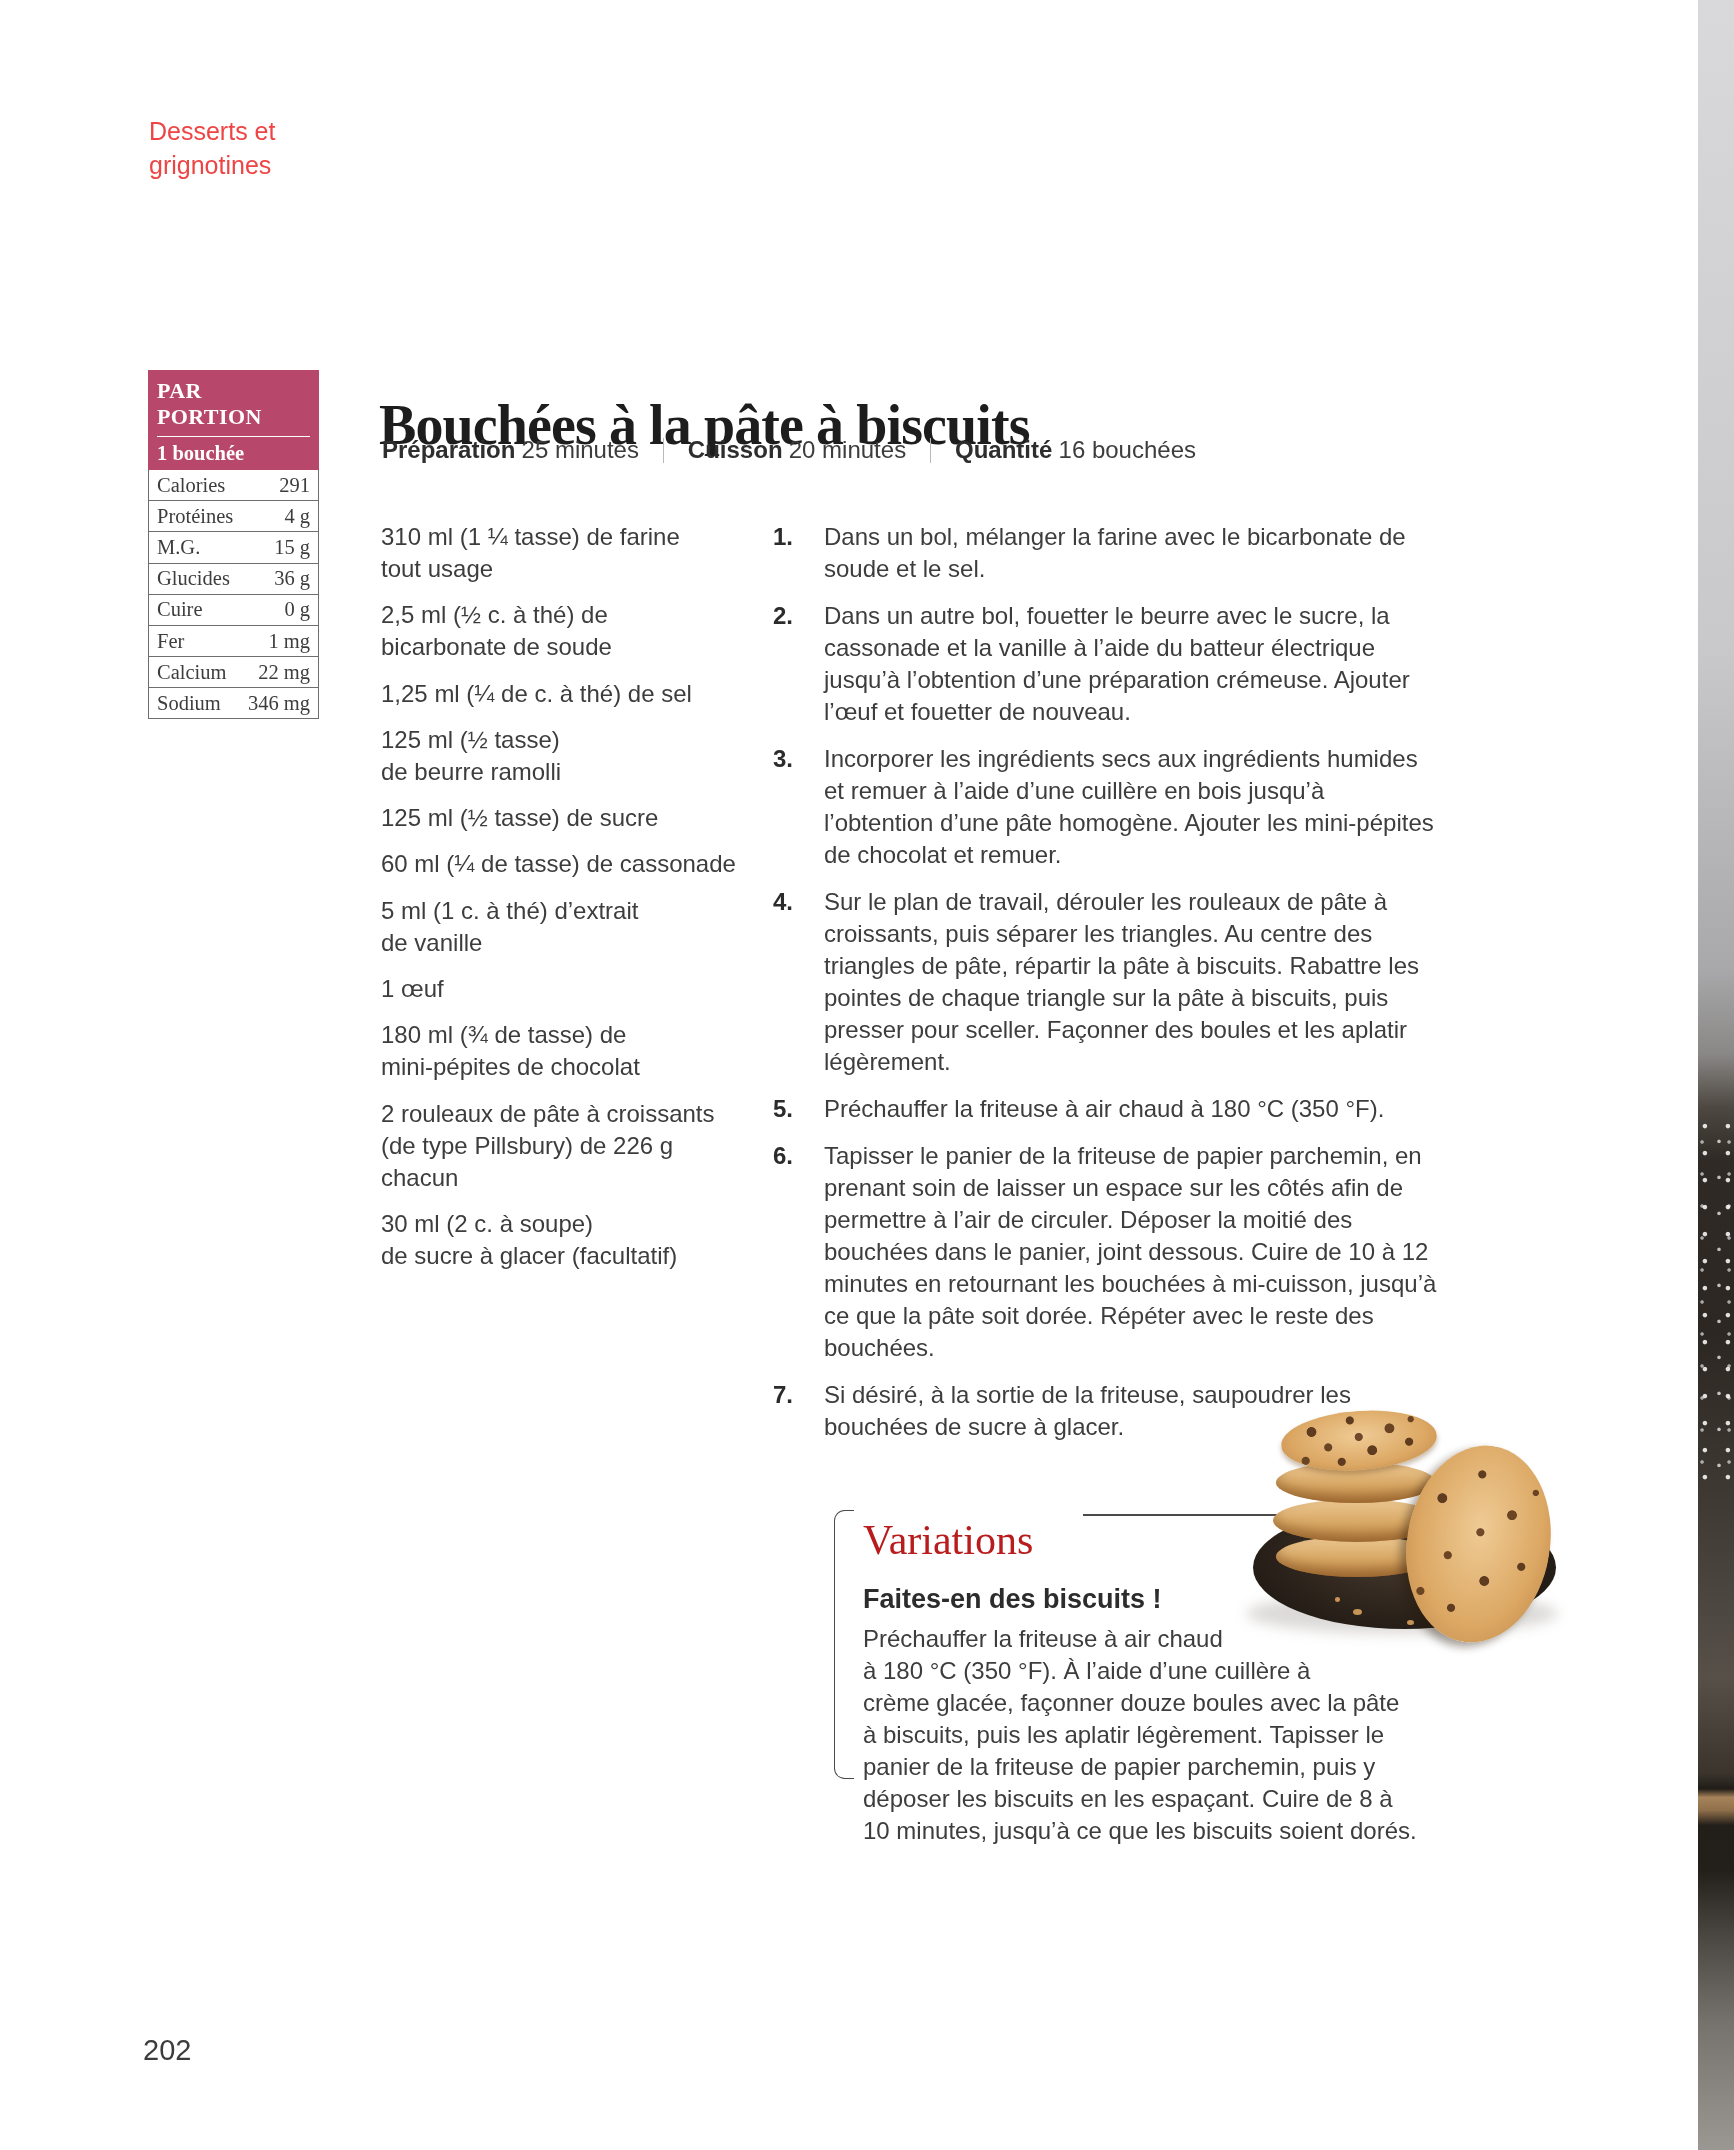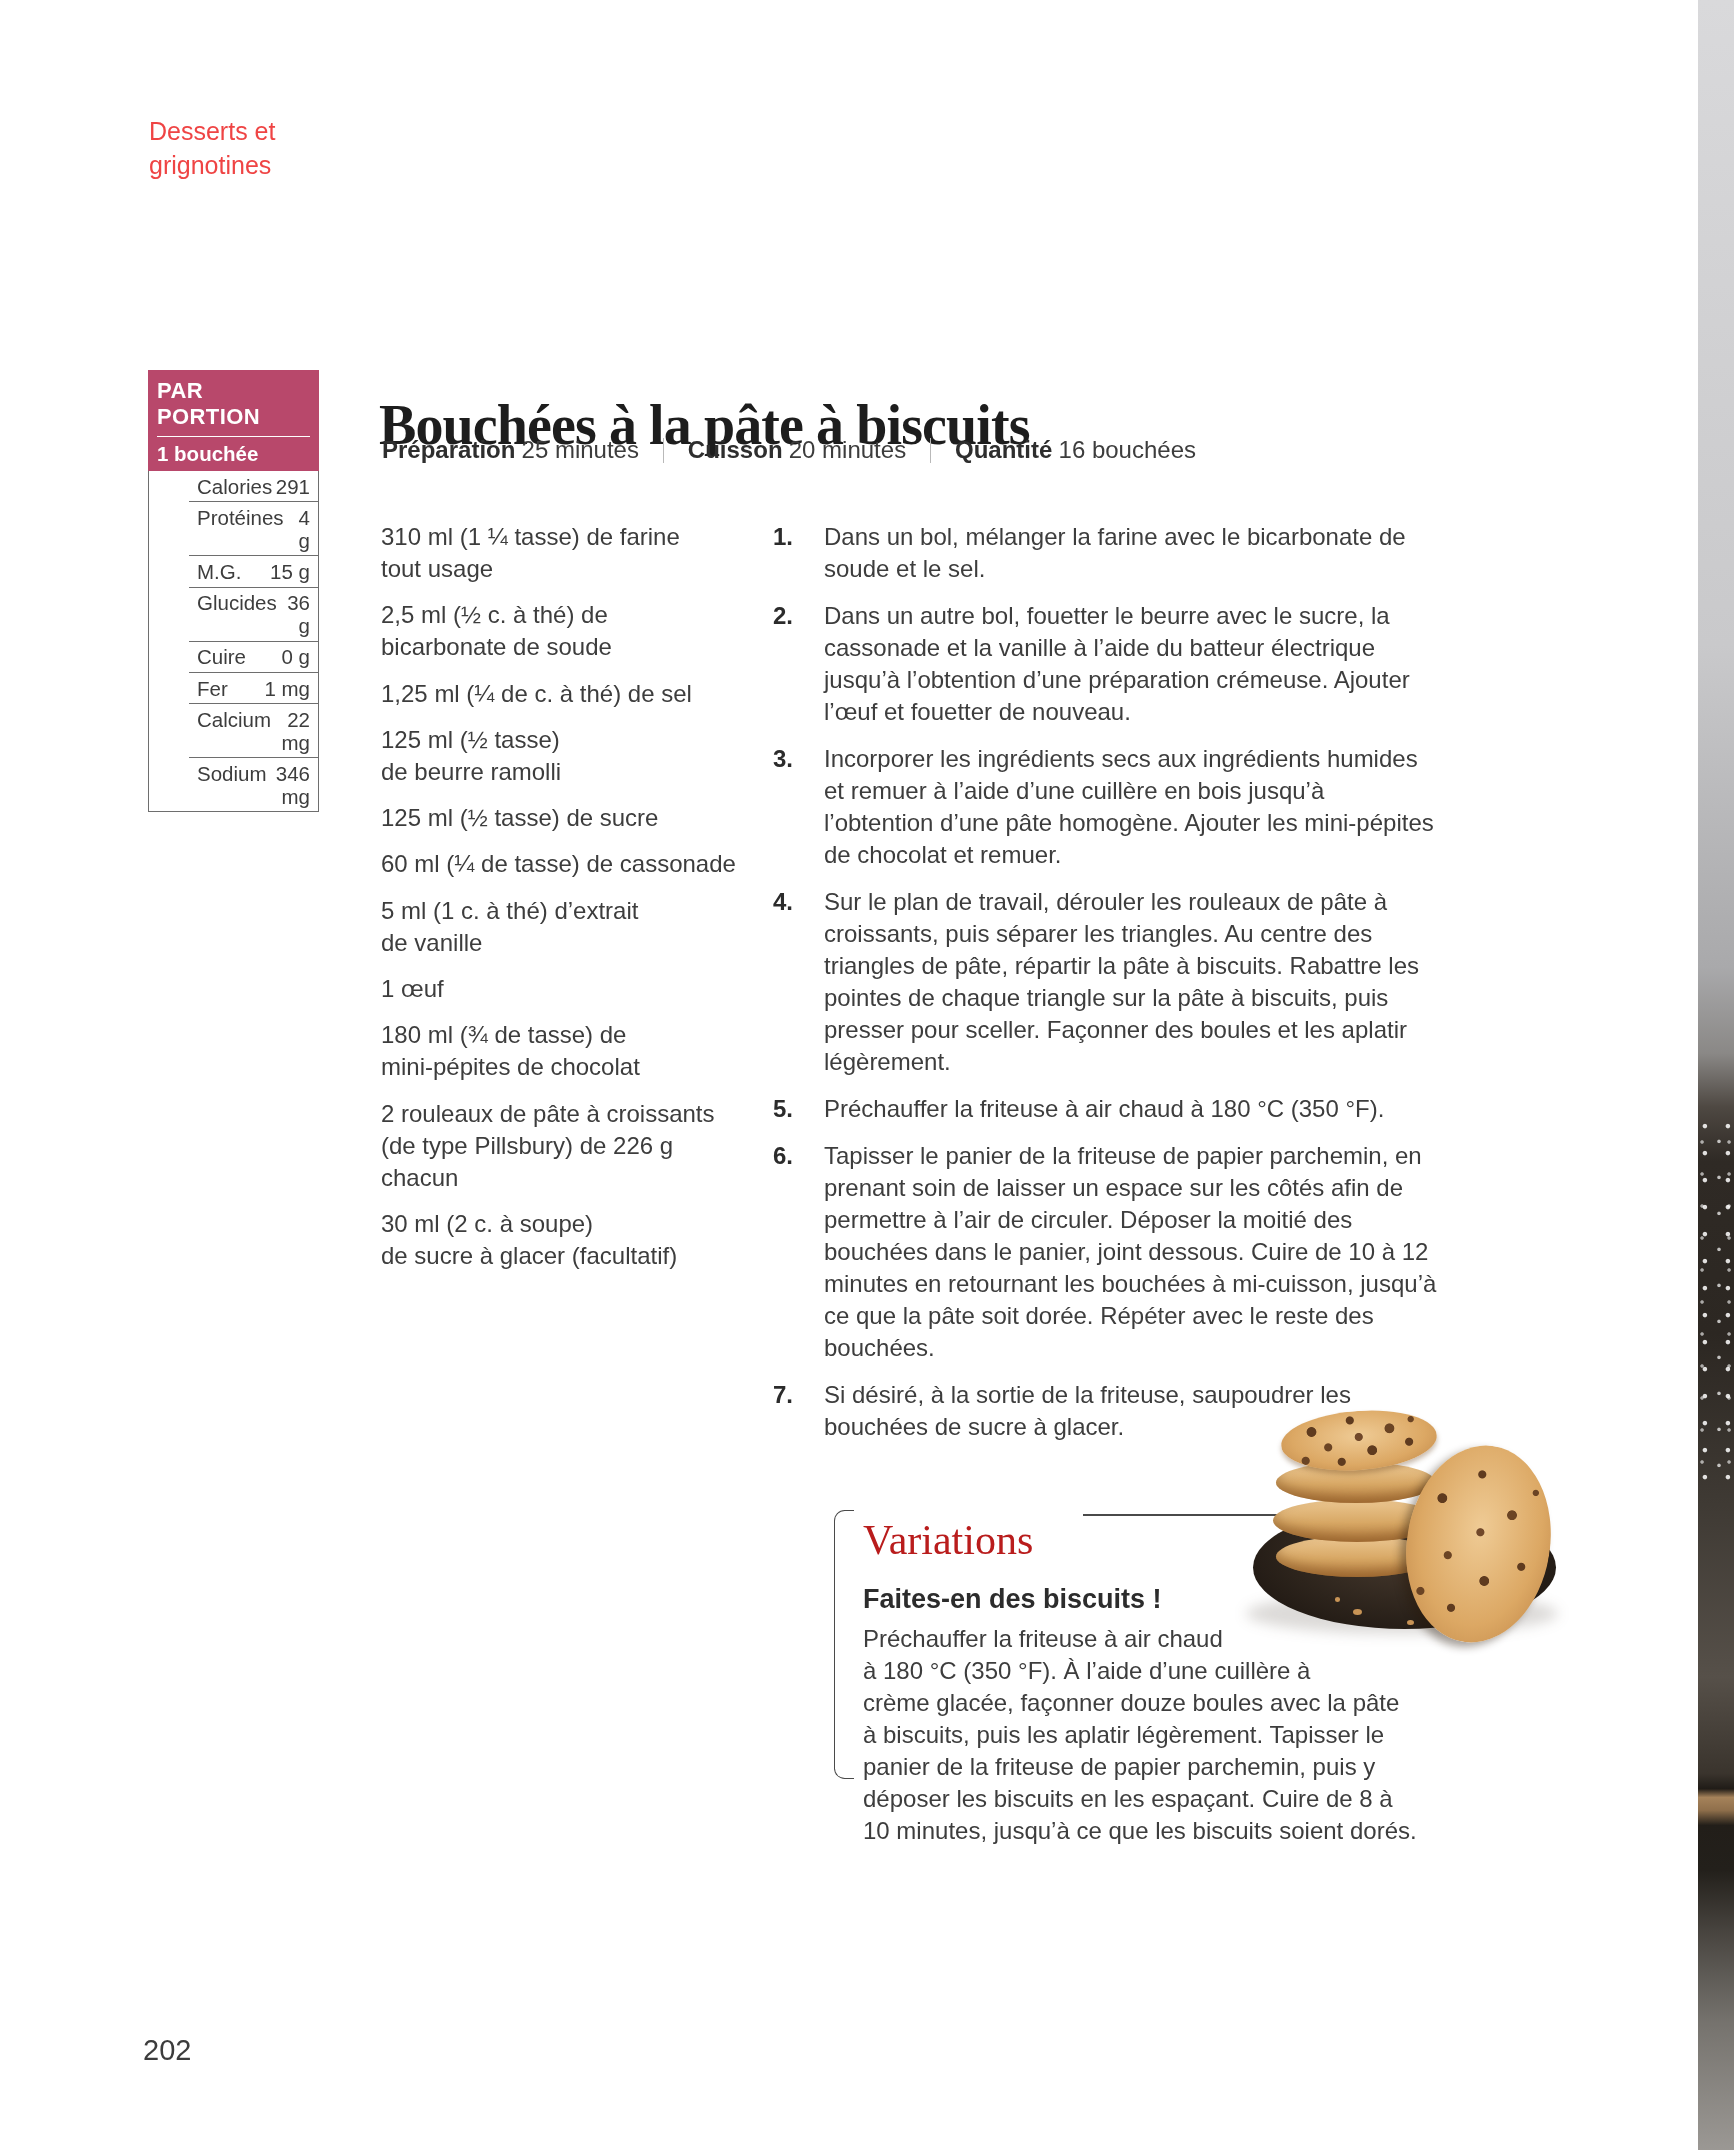--- a/index.html
+++ b/index.html
@@ -3,26 +3,26 @@
 <meta charset="utf-8">
 <style>
   html,body{margin:0;padding:0;background:#fff;}
   .page{position:relative;width:1734px;height:2150px;background:#ffffff;overflow:hidden;
         font-family:"Liberation Sans", sans-serif;color:#3d3d3d;}
 
   
   .category{position:absolute;left:149px;top:114px;width:209px;font-size:25px;line-height:34px;color:#ef4444;}
 
   
-  .nutrition{position:absolute;left:148px;top:370px;width:171px;}
+  .nutrition{position:absolute;left:148px;top:370px;width:171px;font-family:Liberation Serif, serif;}
   .nhead{background:#b8486b;color:#fff;padding:8px 9px 5.3px 9px;}
   .nhead-title{font-weight:700;font-size:22px;letter-spacing:0.4px;border-bottom:1.8px solid #fff;padding-bottom:6.2px;}
   .nhead-sub{font-weight:700;font-size:20.5px;padding-top:4.5px;}
   .nbody{border:0.9px solid #6e6e6e;border-top:none;background:#fff;}
-  .nrow{display:flex;justify-content:space-between;align-items:baseline;padding:3.6px 8px;border-top:0.9px solid #6e6e6e;font-size:20.5px;line-height:23px;margin-left:40px;}
+  .nrow{display:flex;justify-content:space-between;align-items:baseline;padding:3.6px 8px;border-top:0.9px solid #6e6e6e;font-size:20.5px;line-height:23px;}
   .nrow:first-child{border-top:none;}
   .nvalue{text-align:right;}
 
   
   .title{position:absolute;left:379px;top:355px;font-family:"Liberation Serif", serif;font-weight:700;
          font-size:56px;letter-spacing:-0.9px;color:#1d1d1d;}
   .meta{position:absolute;left:382px;top:436px;display:flex;align-items:center;gap:24px;font-size:24px;color:#3d3d3d;}
   .meta b{font-weight:700;color:#2e2e2e;}
   .meta-item span{margin-left:6.2px;}
   .meta-sep{width:0.9px;height:25px;background:#b9b9b9;}

